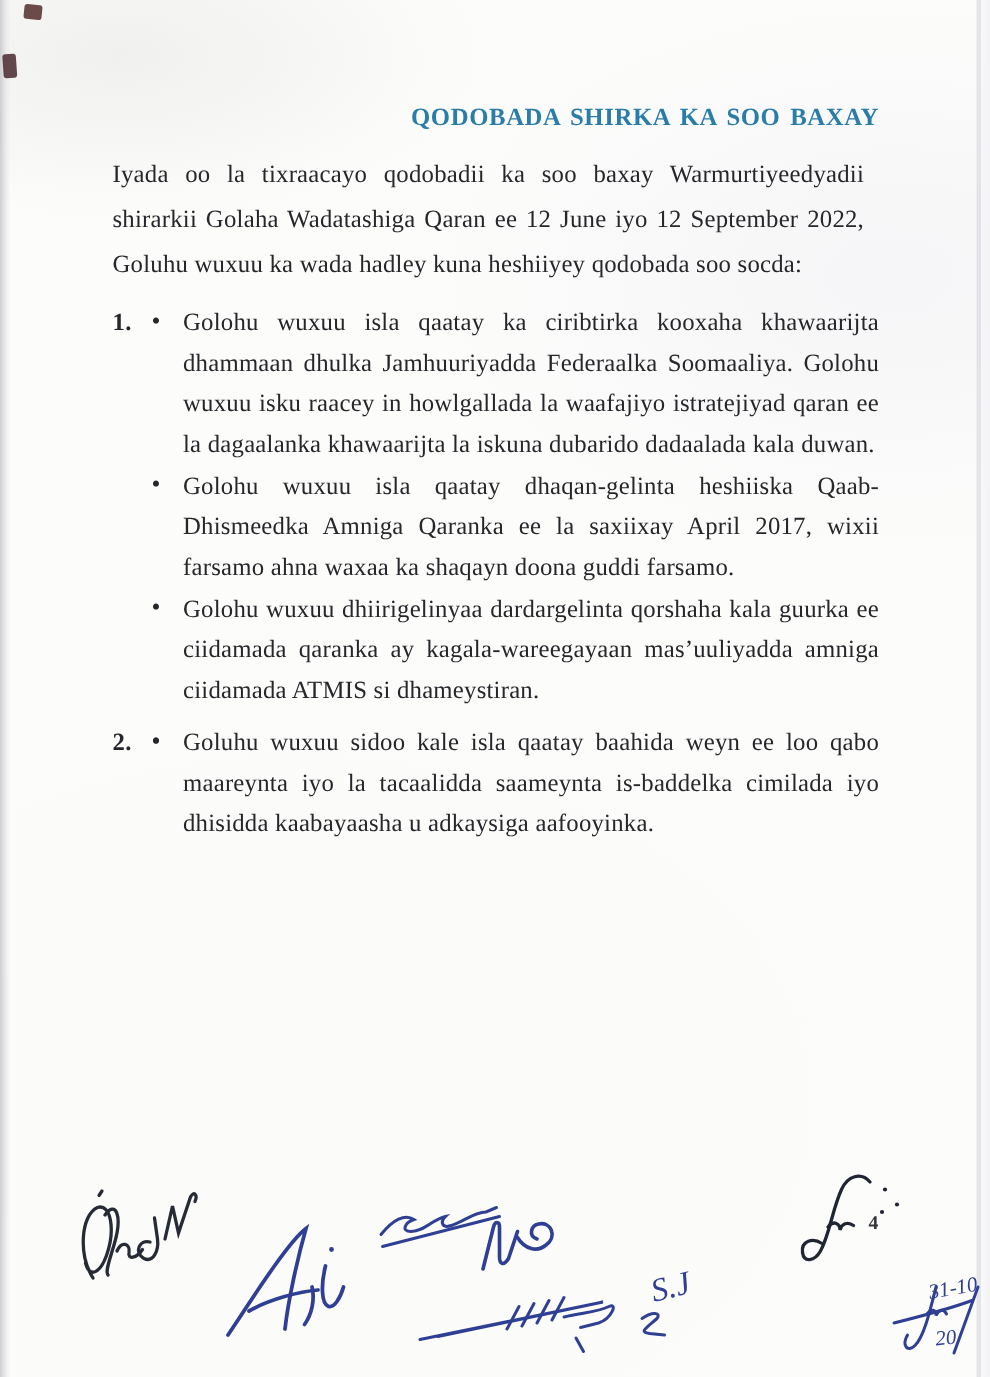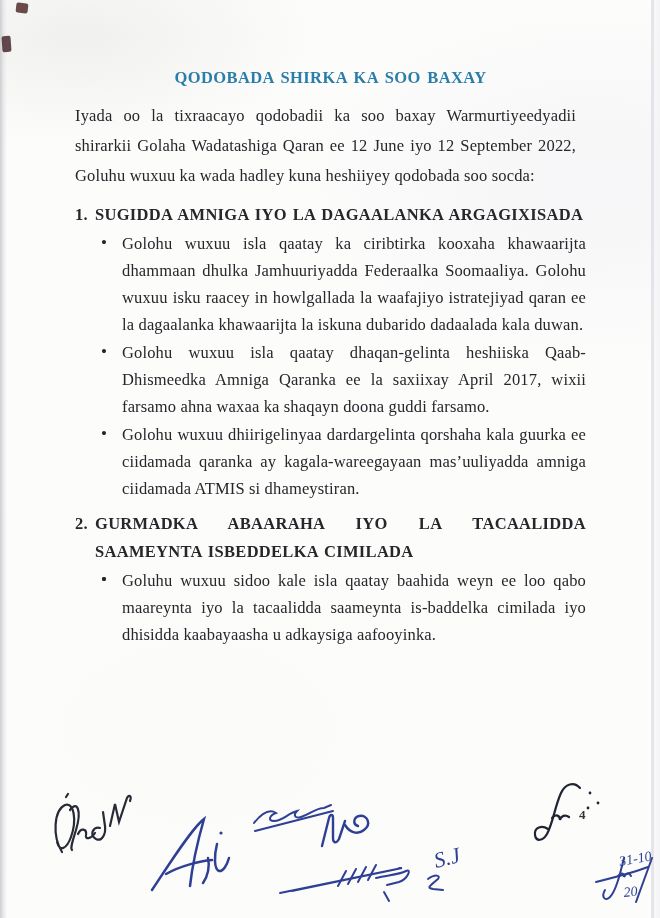--- a/index.html
+++ b/index.html
@@ -33,21 +33,21 @@
   .mark-1{left:16px;top:3px;width:12px;height:10px;background:#47201f;opacity:.8;transform:rotate(6deg);}
   .mark-2{left:2px;top:36px;width:9px;height:16px;background:#3d1c22;opacity:.8;transform:rotate(-4deg);}
 
   .content{
     position:absolute;left:75px;top:64px;width:511px;
     color:#26262b;font-size:16.5px;line-height:27px;
     text-align:justify;letter-spacing:.15px;
   }
   .doc-heading{
     color:#2a7da9;font-weight:bold;letter-spacing:.4px;word-spacing:2px;
-    text-align:center;line-height:28px;margin:0 0 9px 0;font-size:16.5px;
+    text-align:right;line-height:28px;margin:0 0 9px 0;font-size:16.5px;
   }
   .intro{margin:0 10px 10px 0;line-height:30px;}
   .section{margin-top:8px;}
   .section-title{
     font-weight:bold;position:relative;padding-left:20px;
     line-height:28px;letter-spacing:.3px;word-spacing:1.5px;text-align:justify;
   }
   .section-num{position:absolute;left:0;top:0;}
   ul.bullets{list-style:none;margin:1px 0 0 0;padding:0;}
   ul.bullets li{position:relative;padding-left:47px;margin-top:1px;}
@@ -74,42 +74,40 @@
 
   <div class="content">
 
     <div class="doc-heading">QODOBADA SHIRKA KA SOO BAXAY</div>
 
     <p class="intro">Iyada oo la tixraacayo qodobadii ka soo baxay Warmurtiyeedyadii shirarkii Golaha Wadatashiga Qaran ee 12 June iyo 12 September 2022, Goluhu wuxuu ka wada hadley kuna heshiiyey qodobada soo socda:</p>
 
     <div class="section">
       <div class="section-title">
         <span class="section-num">1.</span>
-        <span>SUGIDDA AMNIGA IYO LA DAGAALANKA ARGAGIXISADA</span>
       </div>
       <ul class="bullets">
         <li>
           <span class="bullet-dot">•</span>
           <span>Golohu wuxuu isla qaatay ka ciribtirka kooxaha khawaarijta dhammaan dhulka Jamhuuriyadda Federaalka Soomaaliya. Golohu wuxuu isku raacey in howlgallada la waafajiyo istratejiyad qaran ee la dagaalanka khawaarijta la iskuna dubarido dadaalada kala duwan.</span>
         </li>
         <li>
           <span class="bullet-dot">•</span>
           <span>Golohu wuxuu isla qaatay dhaqan-gelinta heshiiska Qaab-Dhismeedka Amniga Qaranka ee la saxiixay April 2017, wixii farsamo ahna waxaa ka shaqayn doona guddi farsamo.</span>
         </li>
         <li>
           <span class="bullet-dot">•</span>
           <span>Golohu wuxuu dhiirigelinyaa dardargelinta qorshaha kala guurka ee ciidamada qaranka ay kagala-wareegayaan mas’uuliyadda amniga ciidamada ATMIS si dhameystiran.</span>
         </li>
       </ul>
     </div>
 
     <div class="section">
       <div class="section-title">
         <span class="section-num">2.</span>
-        <span>GURMADKA ABAARAHA IYO LA TACAALIDDA SAAMEYNTA ISBEDDELKA CIMILADA</span>
       </div>
       <ul class="bullets">
         <li>
           <span class="bullet-dot">•</span>
         </li>
         <li>
           <span class="bullet-dot">•</span>
           <span>Goluhu wuxuu sidoo kale isla qaatay baahida weyn ee loo qabo maareynta iyo la tacaalidda saameynta is-baddelka cimilada iyo dhisidda kaabayaasha u adkaysiga aafooyinka.</span>
         </li>
       </ul>

